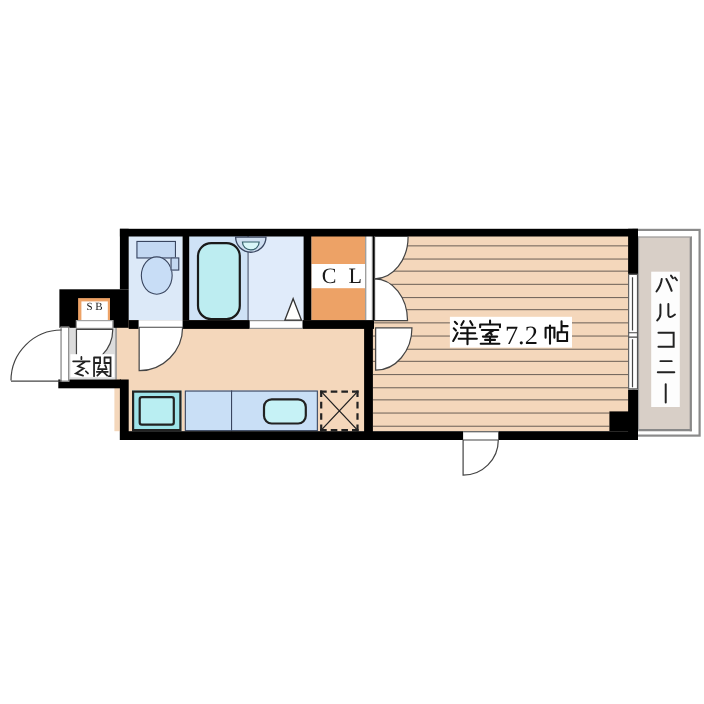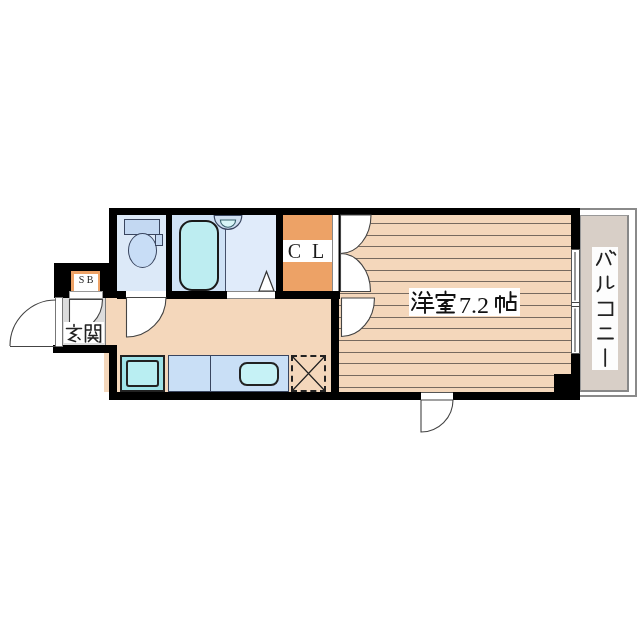--- a/index.html
+++ b/index.html
@@ -44,21 +44,21 @@
 <div class="abs" style="left:124px;top:219px;width:34px;height:14px;background:#c3d8f2;border:1px solid #39455f;"></div>
 
 <div class="abs" style="left:128px;top:233px;width:27px;height:33px;background:#c8ddf6;border:1px solid #39455f;border-radius:50%;"></div>
 
 <div class="abs" style="left:155px;top:234px;width:6px;height:10px;background:#c3d8f2;border:1px solid #39455f;"></div>
 
 <div class="abs" style="left:179px;top:220px;width:36px;height:67px;background:#bdedf1;border:2px solid #1a1a1a;border-radius:13px;"></div>
 
 <div class="abs" style="left:283px;top:214px;width:49px;height:77px;background:#eda266;"></div>
 
-<div class="abs" style="left:283px;top:240px;width:49px;height:22px;background:#fff;color:#1a1a1a;font-size:20px;text-align:center;line-height:22px;letter-spacing:3px;">C&nbsp;L</div>
+<div class="abs" style="left:283px;top:240px;width:49px;height:22px;background:#fff;color:#1a1a1a;font-size:20px;text-align:right;line-height:22px;letter-spacing:3px;">C&nbsp;L</div>
 
 <div class="abs" style="left:332px;top:214px;width:7px;height:77px;background:#fff;border-left:1px solid #888;border-right:1px solid #888;box-sizing:border-box;"></div>
 
 <div class="abs" style="left:339px;top:214px;width:2px;height:77px;background:#000;"></div>
 
 <div class="abs" style="left:575px;top:208px;width:62px;height:189px;border:2px solid #8a8a8a;box-sizing:border-box;"></div>
 
 <div class="abs" style="left:580px;top:215px;width:49px;height:177px;background:#d8cfc7;border:1px solid #999;border-right:2px solid #888;border-bottom:2px solid #888;box-sizing:border-box;"></div>
 
 <div class="abs" style="left:592px;top:247px;width:26px;height:123px;background:#fdfdfd;"></div>

